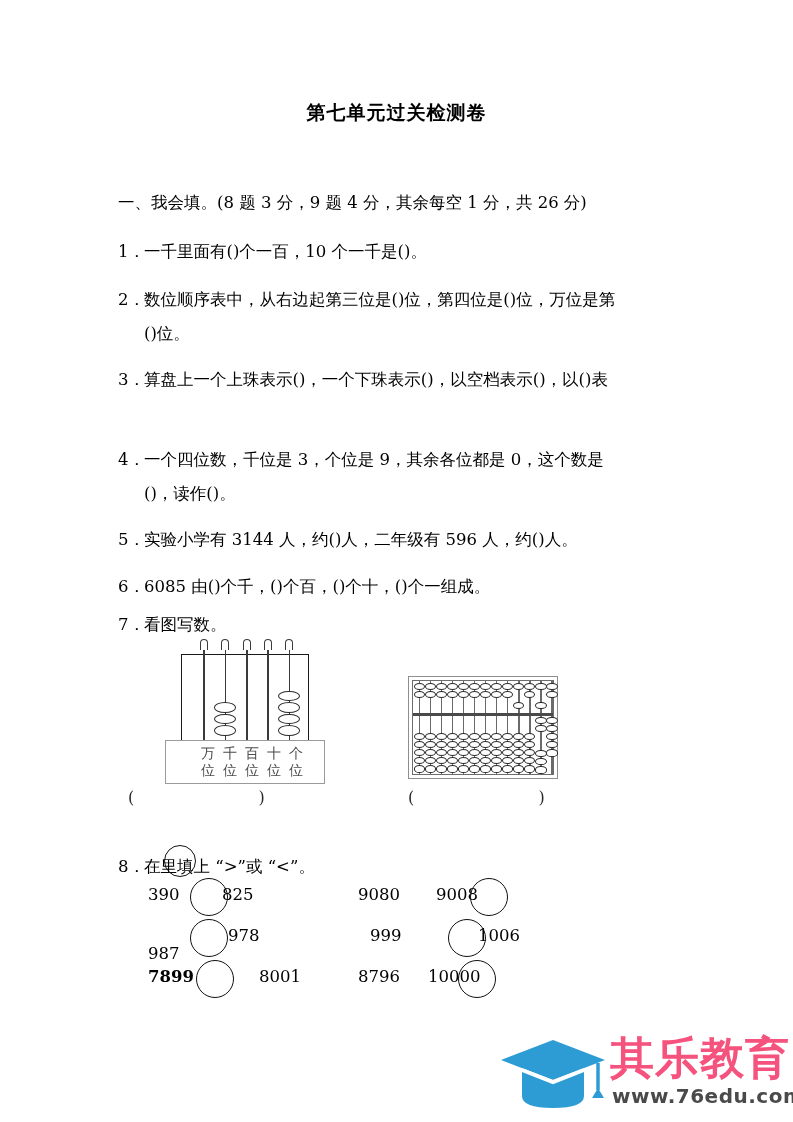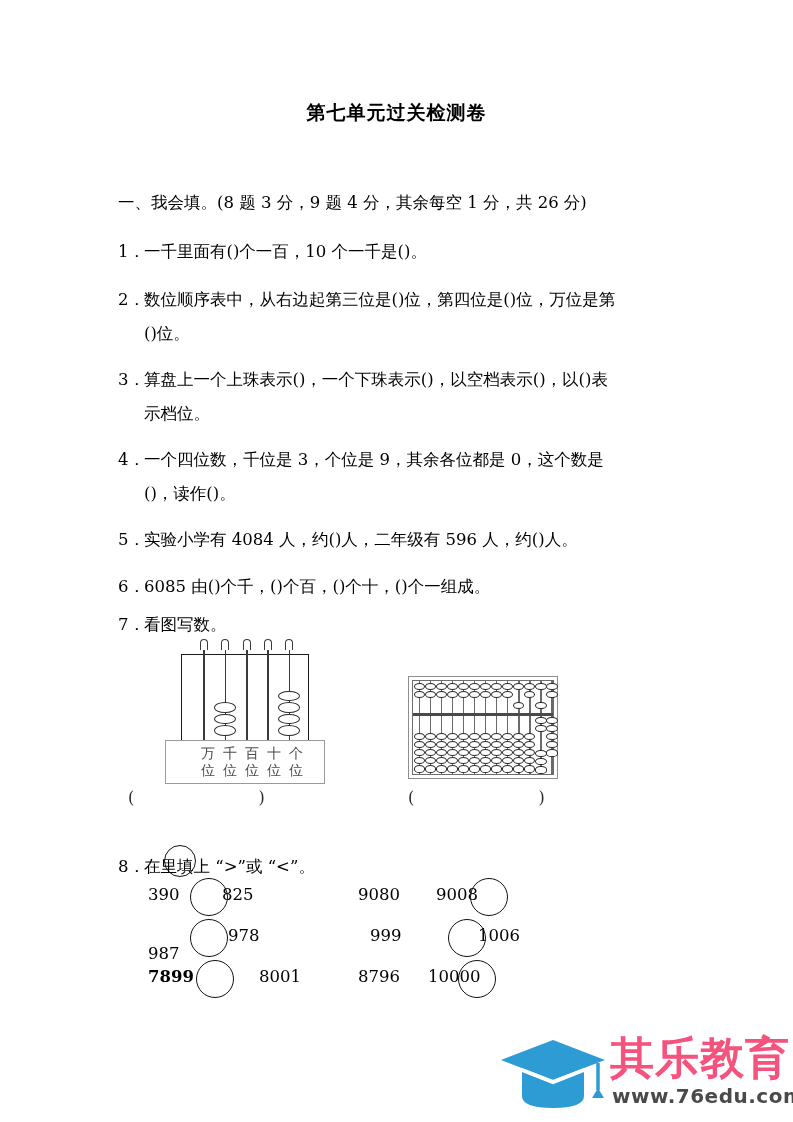--- a/index.html
+++ b/index.html
@@ -301,30 +301,29 @@
   <span class="num">1．</span><span class="body">一千里面有()个一百，10 个一千是()。</span>
 </div>
 
 <div class="q q2 indent">
   <span class="num">2．</span><span class="body">数位顺序表中，从右边起第三位是()位，第四位是()位，万位是第</span>
   <span class="cont">()位。</span>
 </div>
 
 <div class="q q3 indent">
   <span class="num">3．</span><span class="body">算盘上一个上珠表示()，一个下珠表示()，以空档表示()，以()表</span>
-  <span class="cont">示档位。</span>
 </div>
 
 <div class="q q4 indent">
   <span class="num">4．</span><span class="body">一个四位数，千位是 3，个位是 9，其余各位都是 0，这个数是</span>
   <span class="cont">()，读作()。</span>
 </div>
 
 <div class="q q5">
-  <span class="num">5．</span><span class="body">实验小学有 4084 人，约()人，二年级有 596 人，约()人。</span>
+  <span class="num">5．</span><span class="body">实验小学有 3144 人，约()人，二年级有 596 人，约()人。</span>
 </div>
 
 <div class="q q6">
   <span class="num">6．</span><span class="body">6085 由()个千，()个百，()个十，()个一组成。</span>
 </div>
 
 <div class="q q7">
   <span class="num">7．</span><span class="body">看图写数。</span>
 </div>
 

